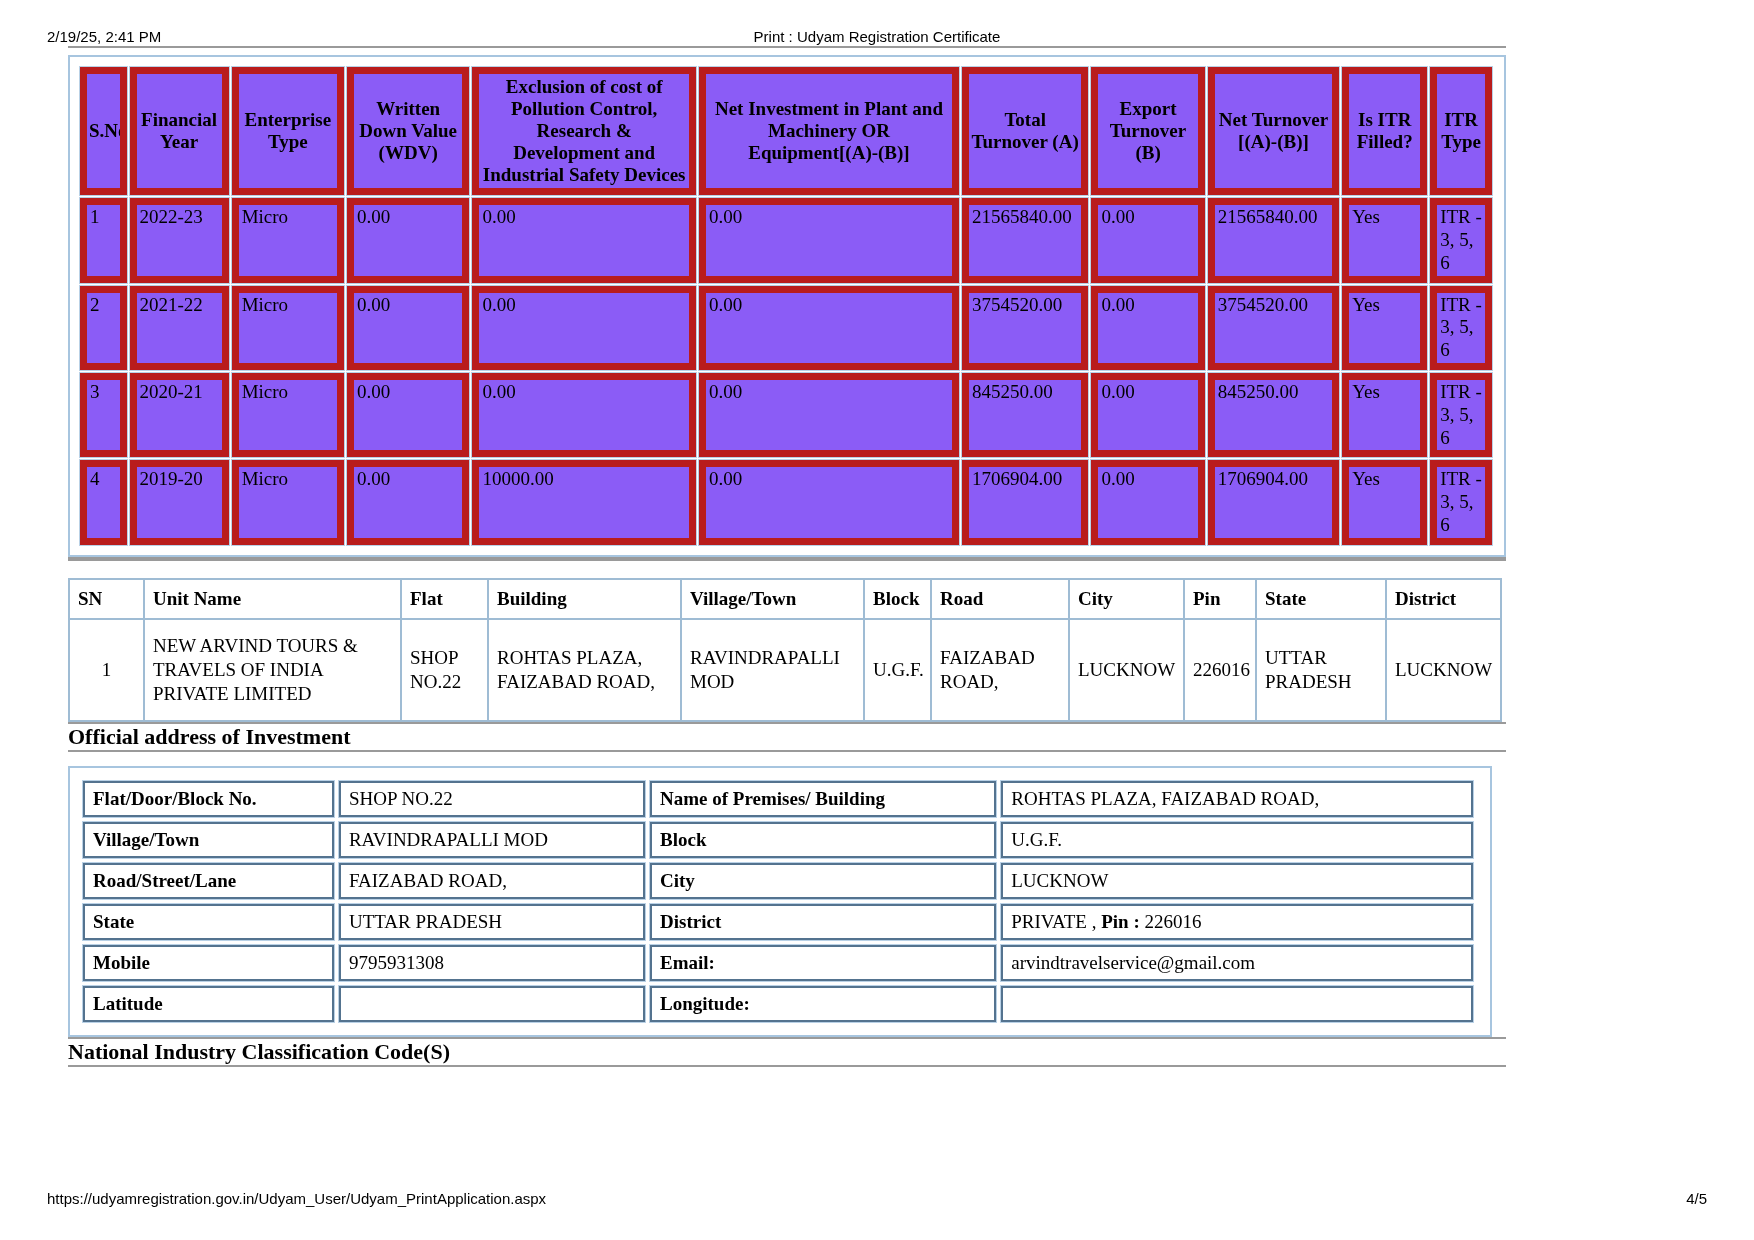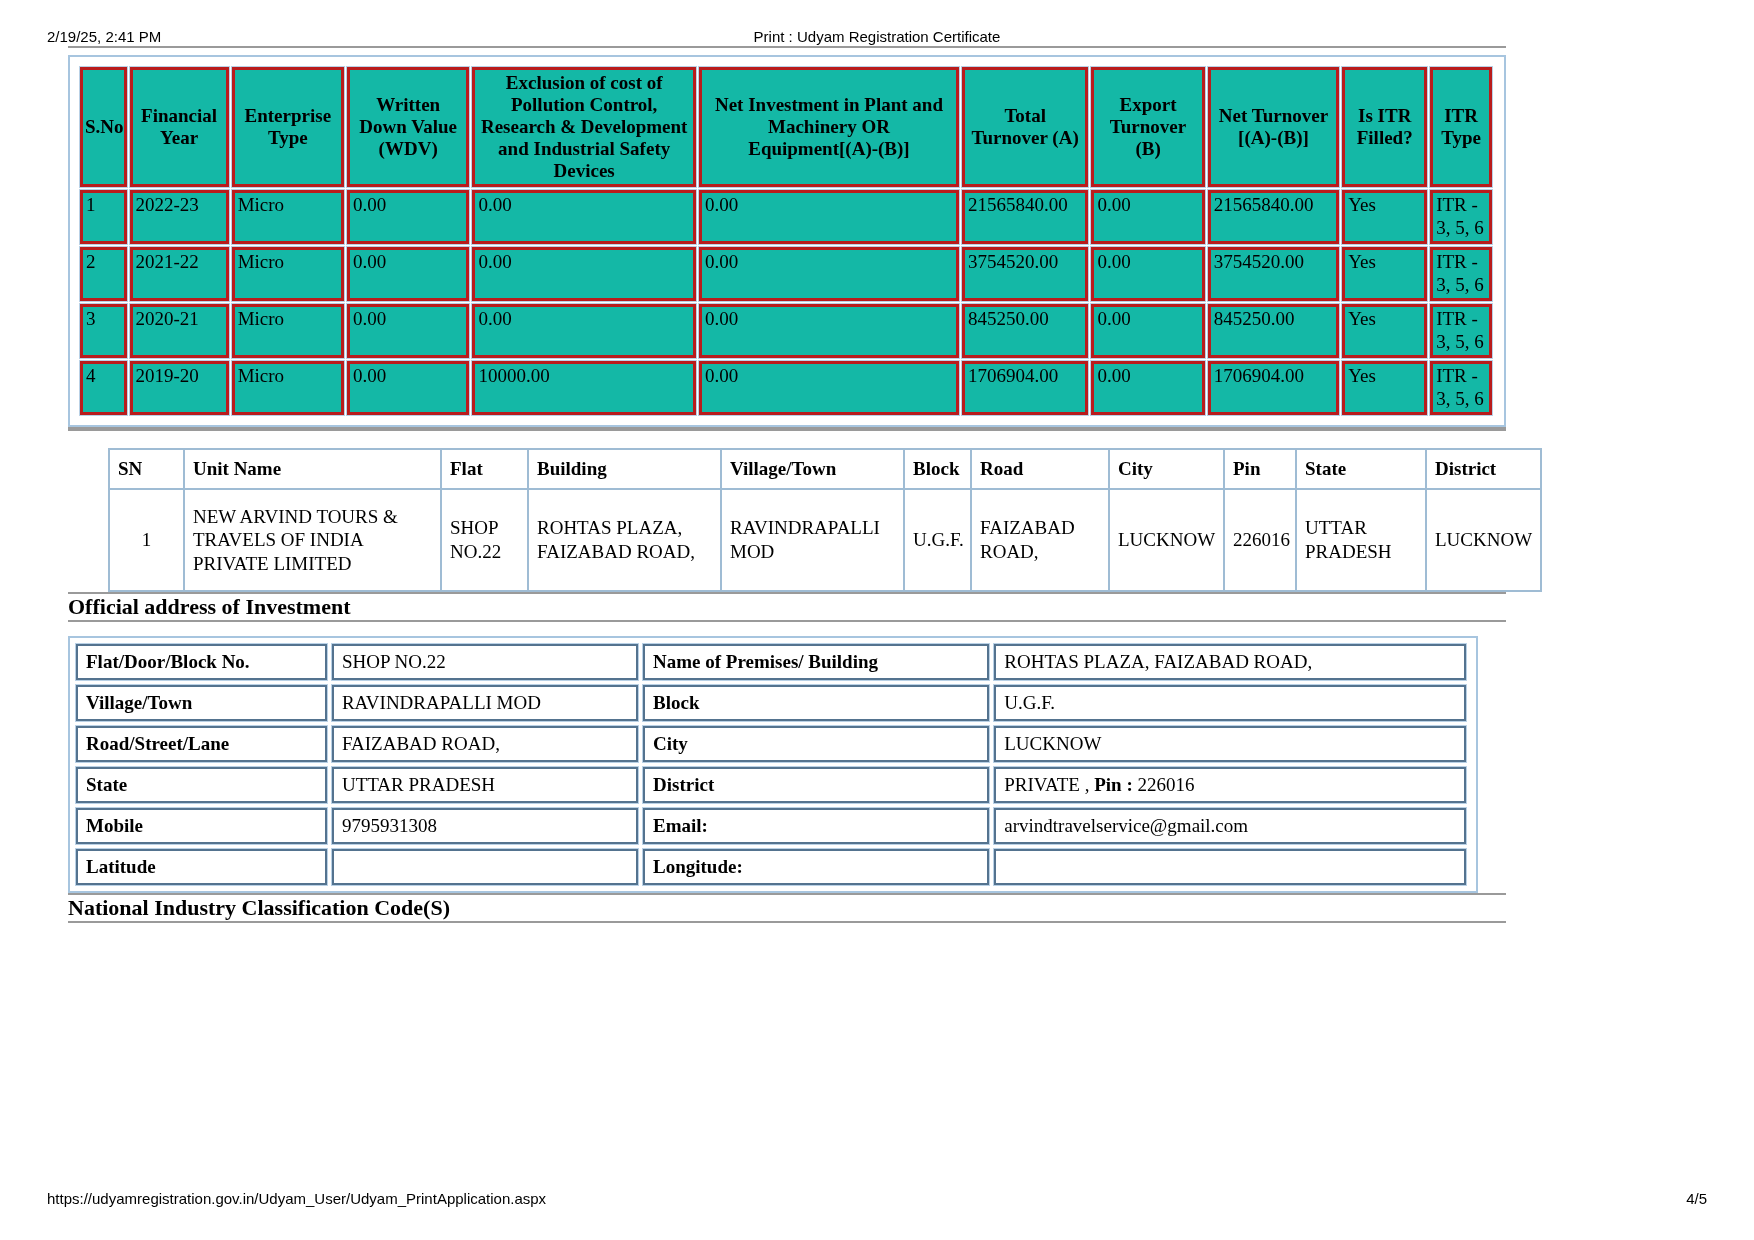--- a/index.html
+++ b/index.html
@@ -26,41 +26,41 @@
   .mt10 { margin-top: 10px; } .mt16 { margin-top: 16px; } .mt7 { margin-top: 7px; }
   .mt66 { margin-top: 66px; } .mt12 { margin-top: 12px; } .mt15 { margin-top: 15px; }
   .mt17 { margin-top: 17px; } .mt13 { margin-top: 13px; } .mt11 { margin-top: 11px; }
   .mt14 { margin-top: 14px; } .mt20 { margin-top: 20px; }
 
   .tbl-wrap { border: 2px solid #a7c5df; padding: 7px; background: #fff; }
 
   
   #inv-table { border-collapse: separate; border-spacing: 3px; table-layout: fixed; width: 1418px; }
   #inv-table th, #inv-table td {
-    border: 3px solid #b91c1c; box-shadow: 0 0 0 1px #b9d1e6;
-    background: #14b8a6; overflow: hidden;
+    border: 7px solid #b91c1c; box-shadow: 0 0 0 1px #b9d1e6;
+    background: #8b5cf6; overflow: hidden;
   }
   #inv-table th {
     font-weight: bold; text-align: center; vertical-align: middle;
     font-size: 19px; line-height: 1.16; padding: 2px; height: 104px;
   }
   #inv-table td {
     vertical-align: top; text-align: left; font-size: 19px;
     line-height: 1.2; padding: 1px 3px; height: 46px;
   }
 
   
-  #units-table { border-collapse: collapse; table-layout: fixed; width: 1432px; margin-left: 40px; }
+  #units-table { border-collapse: collapse; table-layout: fixed; width: 1432px; }
   #units-table th, #units-table td { border: 2px solid #9fbcd4; font-size: 19px; padding: 2px 8px; overflow: hidden; }
   #units-table th { text-align: left; font-weight: bold; height: 34px; }
   #units-table td { height: 96px; vertical-align: middle; line-height: 1.25; }
   #units-table td.center { text-align: center; }
 
   
-  .addr-wrap { border: 2px solid #a7c5df; padding: 1px; width: 1404px; }
+  .addr-wrap { border: 2px solid #a7c5df; padding: 8px; width: 1404px; }
   #addr-table { border-collapse: separate; border-spacing: 5px; table-layout: fixed; width: 1400px; }
   #addr-table td {
     border: 2px solid #54738f; box-shadow: 0 0 0 1px #b9d1e6;
     font-size: 19px; height: 30px; vertical-align: middle;
     padding: 1px 8px; overflow: hidden; background: #fff;
   }
   #addr-table td.lbl { font-weight: bold; }
   .bold { font-weight: bold; margin-top: 17px; }
 
   .print-footer {

